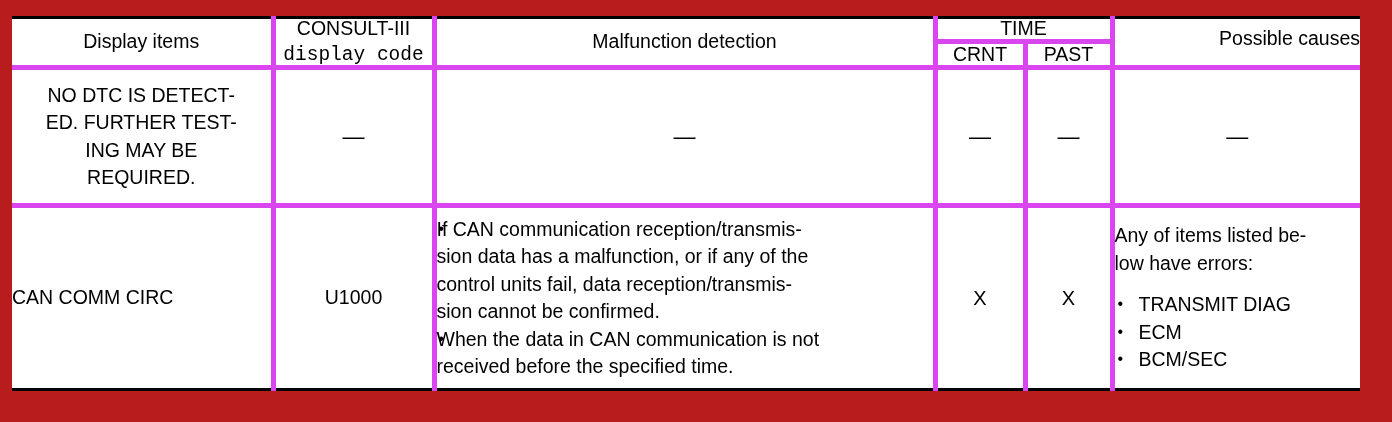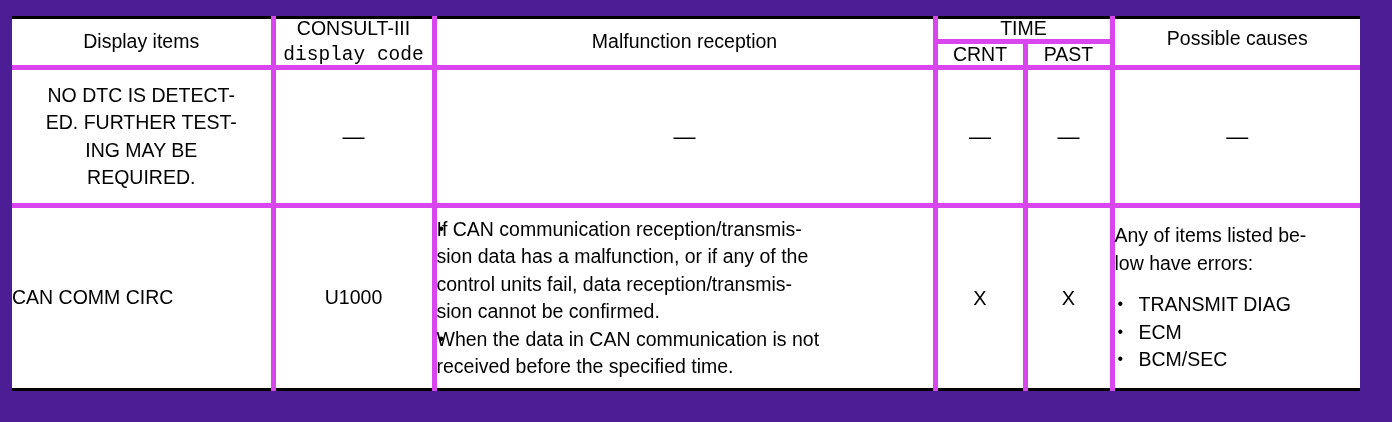--- a/index.html
+++ b/index.html
@@ -12,21 +12,21 @@
     height: 422px;
     font-family: "Liberation Sans", sans-serif;
     color: #000000;
     overflow: hidden;
   }
 
   .sheet {
     position: relative;
     width: 1392px;
     height: 422px;
-    background: #4c1d95;
+    background: #b91c1c;
   }
 
   
   .dtc-table {
     position: absolute;
     left: 12px;
     top: 16px;
     width: 1348px;
     border-collapse: collapse;
     table-layout: fixed;
@@ -54,20 +54,21 @@
 
   
   .h-cell {
     text-align: center;
     vertical-align: middle;
     padding: 6px 4px;
   }
   .h-cell.top {
     vertical-align: top;
     padding-top: 10px;
+    text-align: right;
   }
   .h-line { display: block; white-space: nowrap; }
   .h-line + .h-line { margin-top: 7px; font-family: Liberation Mono, monospace; }
 
   
   .col-display  { width: 261px; }
   .col-code     { width: 161px; }
   .col-detect   { width: 501px; }
   .col-crnt     { width: 90px; }
   .col-past     { width: 87px; }
@@ -152,21 +153,21 @@
     <thead>
       <tr>
         <th class="h-cell" rowspan="2">
           <span class="h-line">Display items</span>
         </th>
         <th class="h-cell" rowspan="2">
           <span class="h-line">CONSULT-III</span>
           <span class="h-line">display code</span>
         </th>
         <th class="h-cell" rowspan="2">
-          <span class="h-line">Malfunction reception</span>
+          <span class="h-line">Malfunction detection</span>
         </th>
         <th class="h-cell" colspan="2">
           <span class="h-line">TIME</span>
         </th>
         <th class="h-cell top" rowspan="2">
           <span class="h-line">Possible causes</span>
         </th>
       </tr>
       <tr>
         <th class="h-cell">

